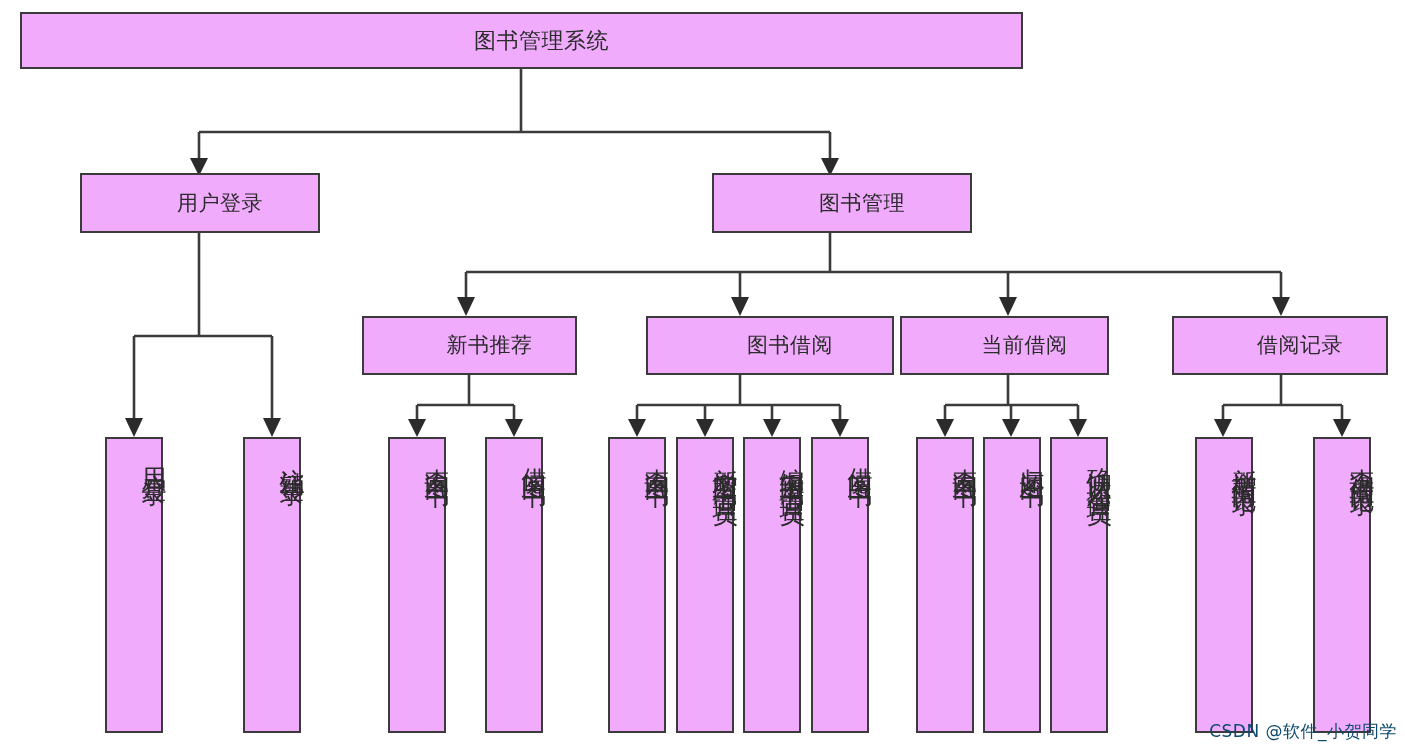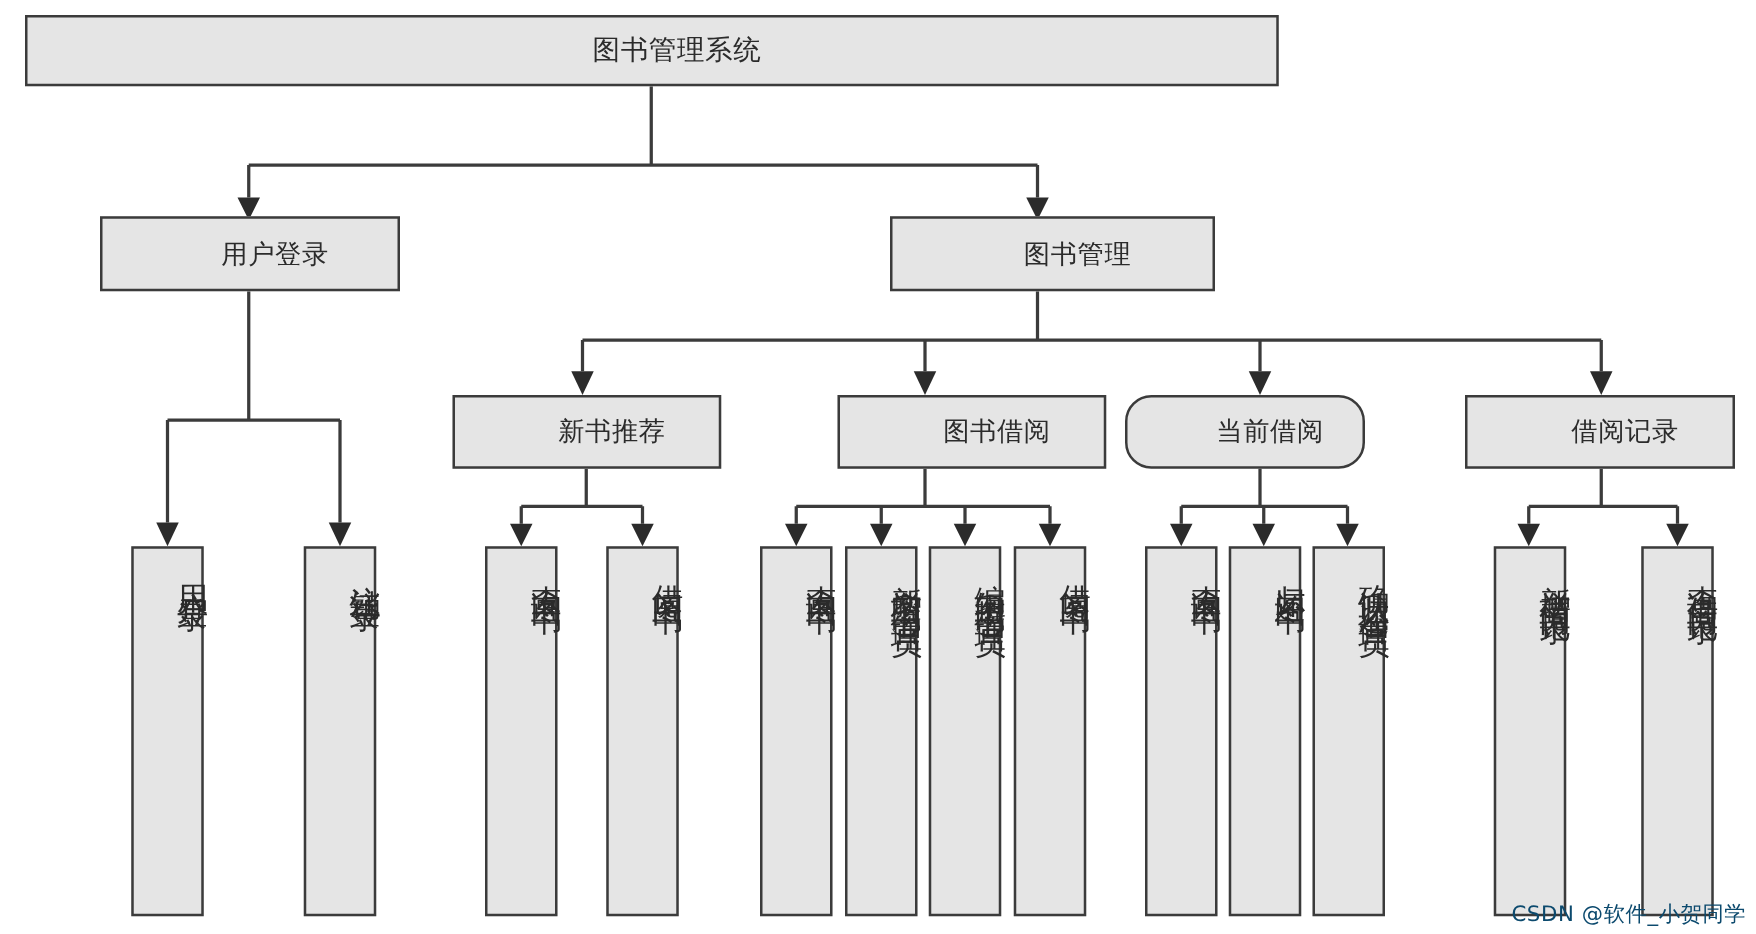--- a/index.html
+++ b/index.html
@@ -9,21 +9,21 @@
     background:#ffffff;
     font-family:"DejaVu Sans","Liberation Sans",sans-serif;
     overflow:hidden;
     position:relative;
   }
   #diagram{
     position:absolute;left:0;top:0;width:1405px;height:747px;
   }
   .node{
     position:absolute;
-    background:#e5e5e5;
+    background:#f0abfc;
     border:2px solid #3b3b3b;
     box-sizing:border-box;
     display:flex;
     align-items:center;
     justify-content:center;
     color:#2b2b2b;
     padding-left:40px;
   }
   .node .label{
     display:block;
@@ -145,24 +145,24 @@
   <div class="node horiz" style="left:80px;top:173px;width:240px;height:60px;">
     <span class="label">用户登录</span>
   </div>
   <div class="node horiz" style="left:712px;top:173px;width:260px;height:60px;">
     <span class="label">图书管理</span>
   </div>
 
   <div class="node horiz" style="left:362px;top:316px;width:215px;height:59px;">
     <span class="label">新书推荐</span>
   </div>
-  <div class="node horiz" style="left:670px;top:316px;width:215px;height:59px;align-items:center;">
+  <div class="node horiz" style="left:646px;top:316px;width:248px;height:59px;align-items:center;">
     <span class="label">图书借阅</span>
   </div>
-  <div class="node horiz" style="left:900px;top:316px;width:192px;height:59px;border-radius:21px;">
+  <div class="node horiz" style="left:900px;top:316px;width:209px;height:59px;">
     <span class="label">当前借阅</span>
   </div>
   <div class="node horiz" style="left:1172px;top:316px;width:216px;height:59px;">
     <span class="label">借阅记录</span>
   </div>
 
   <div class="node vert" style="left:105px;top:437px;width:58px;height:296px;">
     <span class="label">用户登录</span>
   </div>
   <div class="node vert" style="left:243px;top:437px;width:58px;height:296px;">

